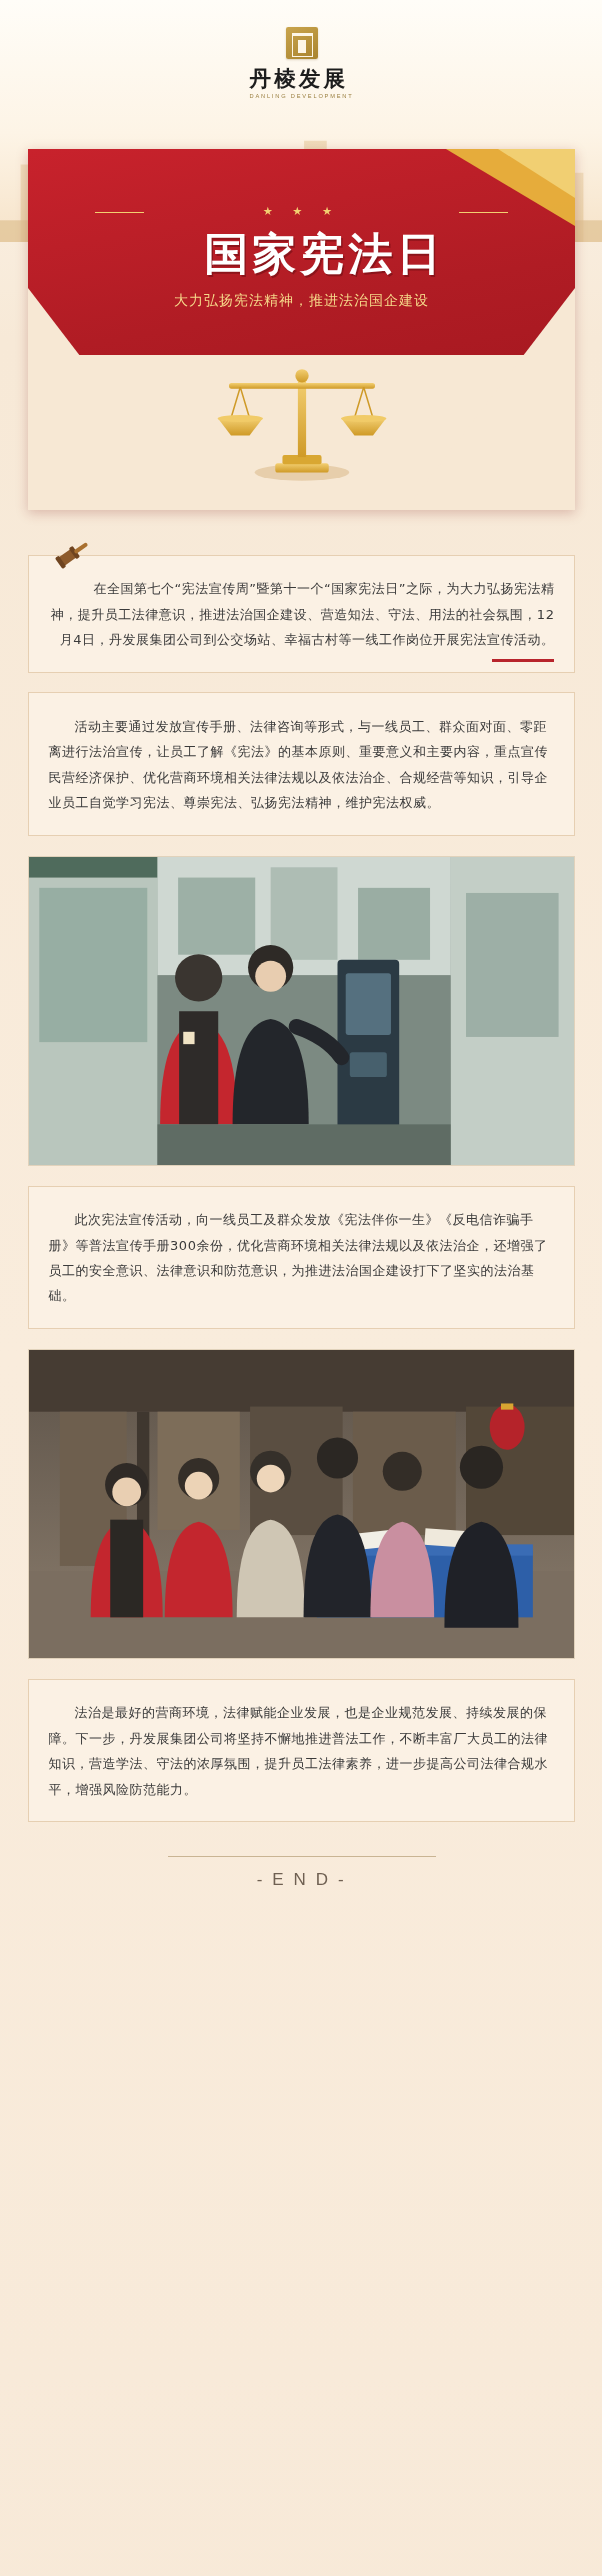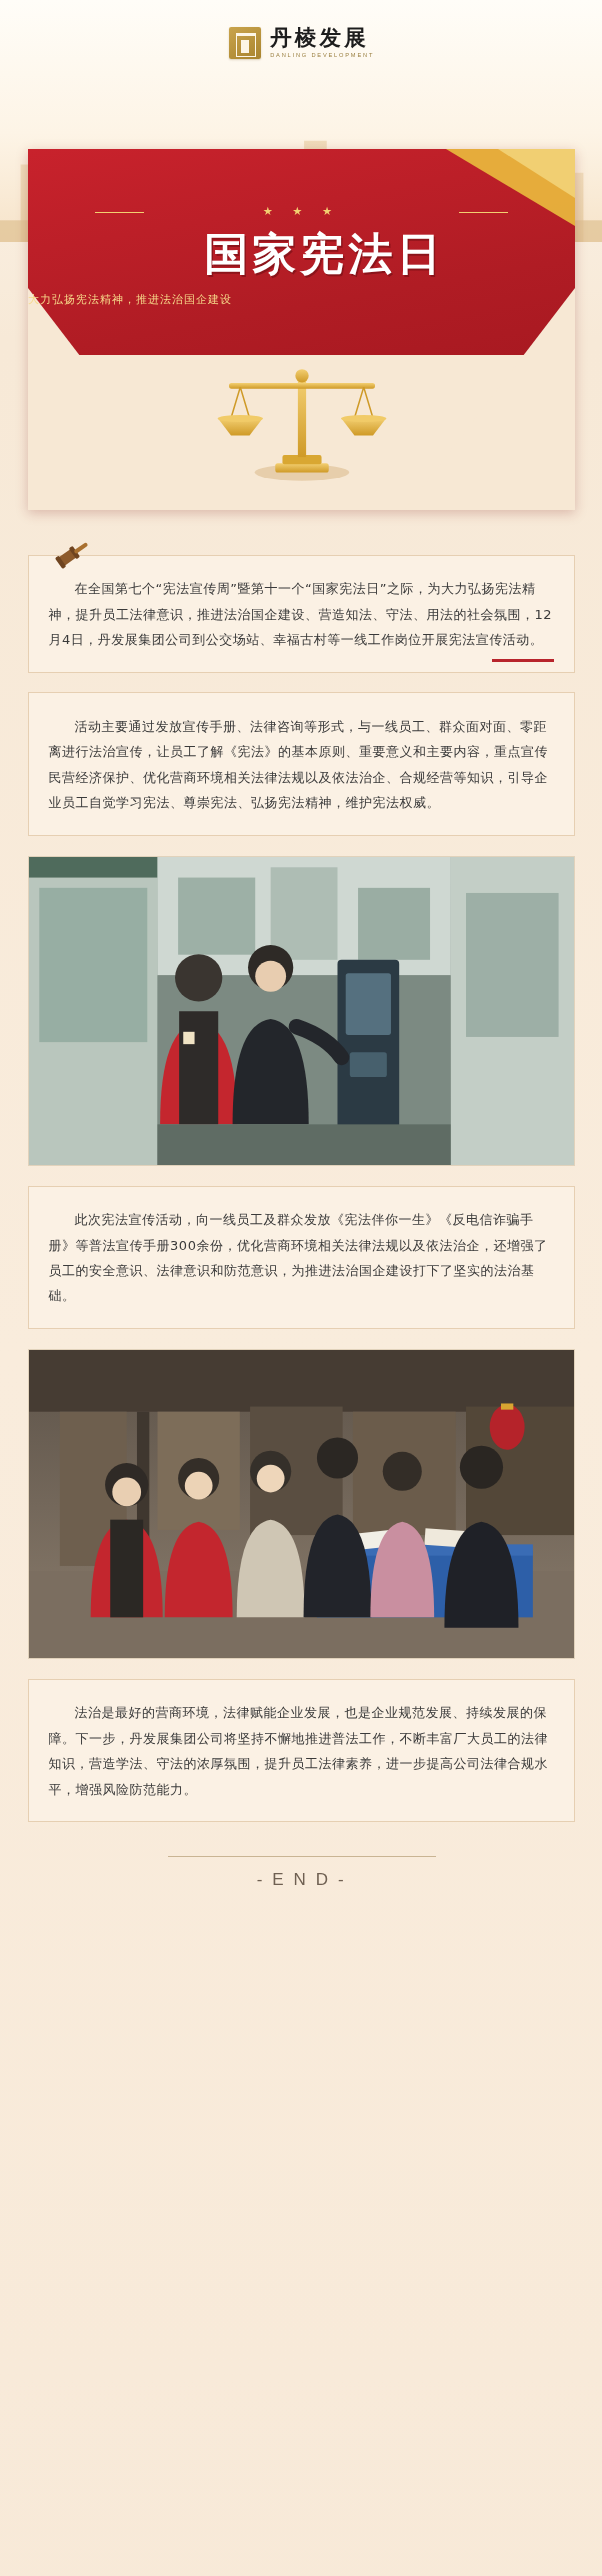--- a/index.html
+++ b/index.html
@@ -24,20 +24,21 @@
     overflow: hidden;
   }
   .logo-wrap {
     position: absolute;
     top: 27px; left: 0; right: 0;
     display: flex;
     align-items: center;
     justify-content: center;
     gap: 9.3px;
     z-index: 5;
+    flex-direction: column;
   }
   .logo-mark {
     width: 32px; height: 32px;
     background: linear-gradient(150deg, #c9a44c 0%, #a9842f 100%);
     border-radius: 2.1px;
     position: relative;
     box-shadow: 0 1px 2.1px rgba(120,90,30,.25);
   }
   .logo-mark::before {
     content: "";
@@ -151,22 +152,22 @@
     letter-spacing: 4.1px;
     color: #ffffff;
     text-shadow: 1.5px 2.1px 0 rgba(105,12,18,.55);
     font-family: "DejaVu Sans", "Liberation Sans", sans-serif;
     z-index: 4;
     padding-left: 46px;
   }
   .banner-sub {
     position: absolute;
     top: 143px; left: 0; right: 0;
-    text-align: left;
-    font-size: 11px;
+    text-align: center;
+    font-size: 14px;
     letter-spacing: 1px;
     color: #f6d98a;
     z-index: 4;
   }
 
   
   .scales {
     position: absolute;
     left: 0; right: 0; bottom: 9.3px;
     height: 155px;
@@ -321,21 +322,21 @@
         <path d="M26 140 H114 L88 174 H52 Z" fill="url(#gold1)"></path>
         <path d="M266 140 H354 L328 174 H292 Z" fill="url(#gold1)"></path>
         <ellipse cx="70" cy="141" rx="44" ry="7" fill="#f1cb68"></ellipse>
         <ellipse cx="310" cy="141" rx="44" ry="7" fill="#f1cb68"></ellipse>
       </svg>
     </div>
   </div>
 
   <div class="content">
 
-    <div class="card" style="margin-top:24px;">
+    <div class="card" style="margin-top:24px;text-align:right;">
       <div class="gavel">
         <svg width="44" height="44" viewBox="0 0 86 86" xmlns="http://www.w3.org/2000/svg">
           <g transform="rotate(-35 43 43)">
             <rect x="14" y="28" width="34" height="20" rx="5" fill="#8d5a2b"></rect>
             <rect x="10" y="25" width="9" height="26" rx="3" fill="#6f4420"></rect>
             <rect x="43" y="25" width="9" height="26" rx="3" fill="#6f4420"></rect>
             <rect x="48" y="34" width="30" height="8" rx="4" fill="#a9702f"></rect>
           </g>
         </svg>
       </div>

